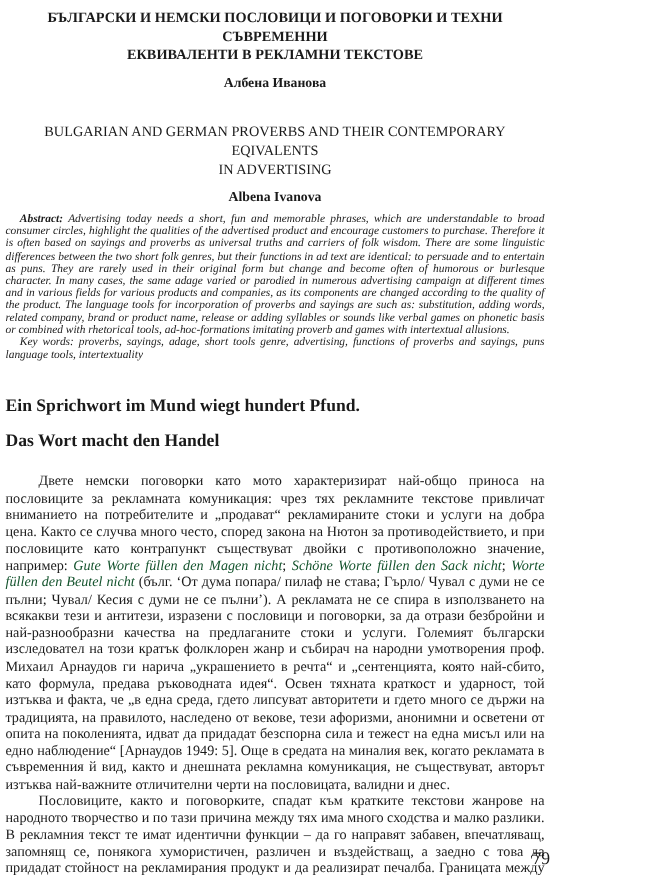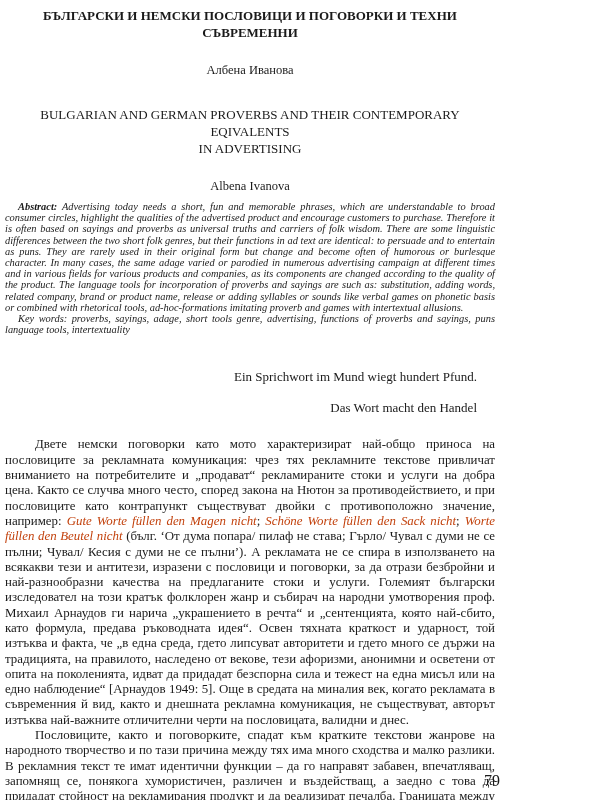--- a/index.html
+++ b/index.html
@@ -14,76 +14,75 @@
     overflow:hidden;
   }
   .title-bg{
     margin:2px 0 0 0;
     text-align:center;
     font-weight:bold;
     font-size:13px;
     line-height:17px;
   }
   .author{
-    margin-top:22px;
+    margin-top:10px;
     text-align:center;
-    font-weight:normal;
+    font-weight:bold;
     font-size:12.5px;
     line-height:15px;
   }
   .title-en{
     margin:28px 0 0 0;
     text-align:center;
     font-weight:normal;
     font-size:13px;
     line-height:17px;
   }
   .abstract-block{
     margin-top:7px;
     font-style:italic;
     font-size:10.4px;
     line-height:11.2px;
     text-align:justify;
   }
   .abstract-block p{margin:0;text-indent:13px;}
   .abstract-label{font-weight:bold;}
   .motto{
-    text-align:right;
-    font-weight:normal;
-    font-size:13px;
+    font-weight:bold;
+    font-size:16px;
     line-height:14px;
     padding-right:18px;
   }
   .motto-1{margin-top:35px;}
   .motto-2{margin-top:17px;}
   .body-text{
     margin-top:22px;
     font-size:12.9px;
     line-height:15.3px;
     text-align:justify;
   }
   .body-text p{margin:0;text-indent:30px;}
   .proverb{
     font-style:italic;
-    color:#c2410c;
+    color:#14532d;
   }
   .page-number{
     position:absolute;
     bottom:10px;
     left:0;right:0;
     text-align:right;
     font-size:16px;
   }
 </style>
 </head>
 <body>
 
 <div class="page">
 
-  <h1 class="title-bg"><span>БЪЛГАРСКИ И НЕМСКИ ПОСЛОВИЦИ И ПОГОВОРКИ И ТЕХНИ СЪВРЕМЕННИ</span><br></h1>
+  <h1 class="title-bg"><span>БЪЛГАРСКИ И НЕМСКИ ПОСЛОВИЦИ И ПОГОВОРКИ И ТЕХНИ СЪВРЕМЕННИ</span><br><span>ЕКВИВАЛЕНТИ В РЕКЛАМНИ ТЕКСТОВЕ</span></h1>
 
   <div class="author">Албена Иванова</div>
 
   <h2 class="title-en"><span>BULGARIAN AND GERMAN PROVERBS AND THEIR CONTEMPORARY EQIVALENTS</span><br><span>IN ADVERTISING</span></h2>
 
   <div class="author">Albena Ivanova</div>
 
   <div class="abstract-block">
     <p><span class="abstract-label">Abstract:</span><span> Advertising today needs a short, fun and memorable phrases, which are understandable to broad consumer circles, highlight the qualities of the advertised product and encourage customers to purchase. Therefore it is often based on sayings and proverbs as universal truths and carriers of folk wisdom. There are some linguistic differences between the two short folk genres, but their functions in ad text are identical: to persuade and to entertain as puns. They are rarely used in their original form but change and become often of humorous or burlesque character. In many cases, the same adage varied or parodied in numerous advertising campaign at different times and in various fields for various products and companies, as its components are changed according to the quality of the product. The language tools for incorporation of proverbs and sayings are such as: substitution, adding words, related company, brand or product name, release or adding syllables or sounds like verbal games on phonetic basis or combined with rhetorical tools, ad-hoc-formations imitating proverb and games with intertextual allusions.</span></p>
     <p>Key words: proverbs, sayings, adage, short tools genre, advertising, functions of proverbs and sayings, puns language tools, intertextuality</p>

